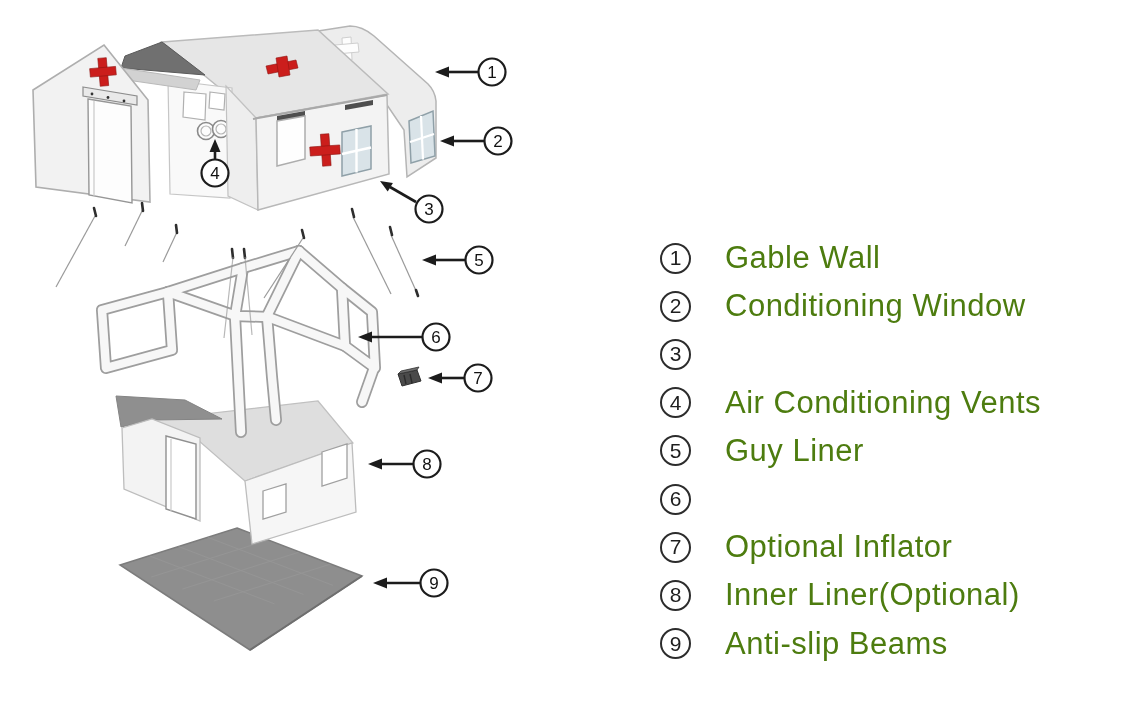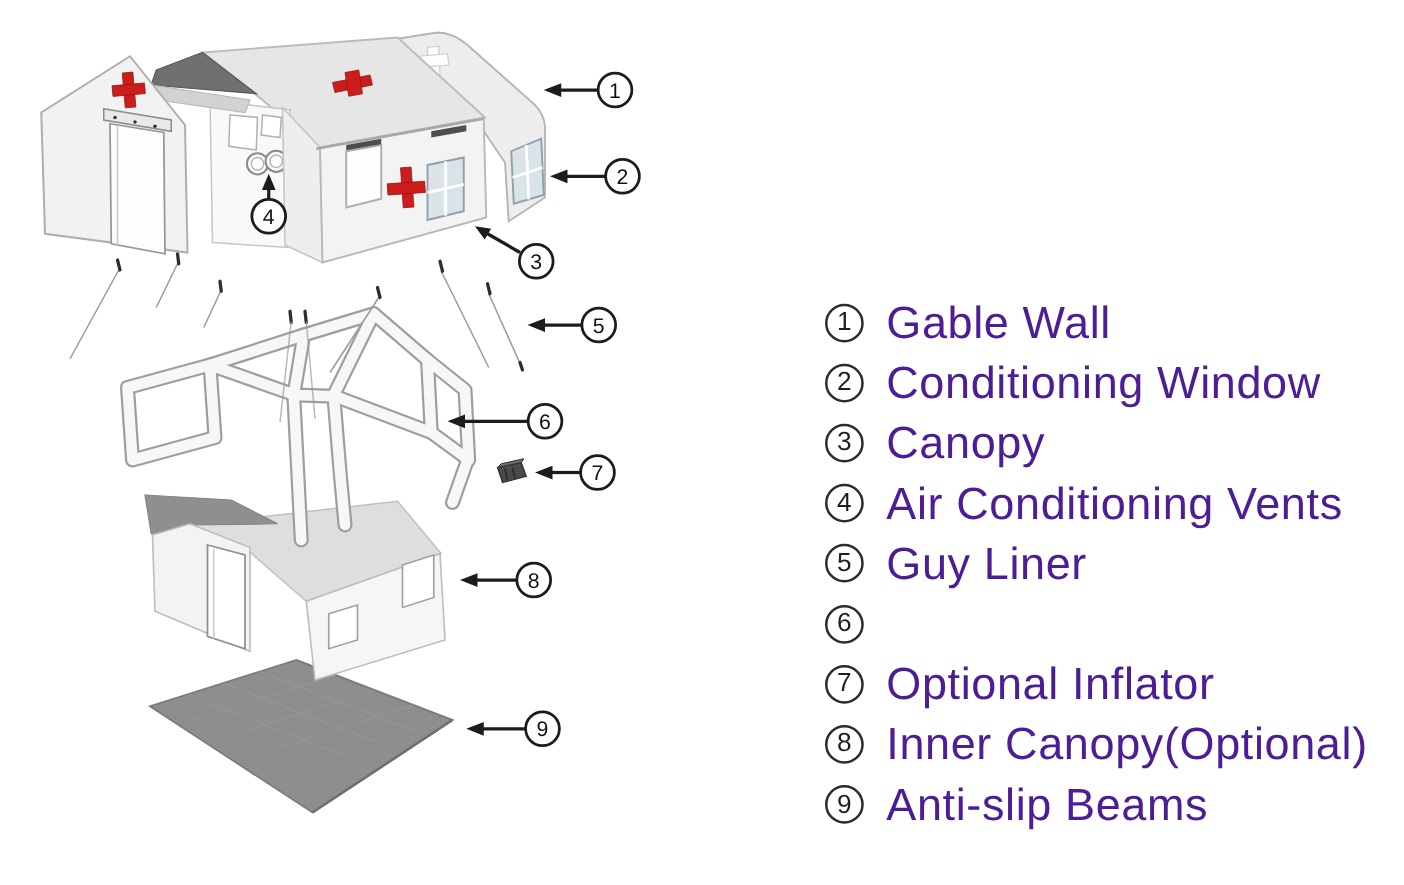--- a/index.html
+++ b/index.html
@@ -5,21 +5,21 @@
   html,body{margin:0;padding:0;background:#ffffff;}
   #stage{position:relative;width:1123px;height:708px;background:#ffffff;overflow:hidden;
          font-family:"Liberation Sans", sans-serif;}
   #diagram-svg{position:absolute;left:0;top:0;}
   
   #legend{position:absolute;left:660px;top:234px;width:430px;}
   .legend-row{display:flex;align-items:center;height:48.2px;}
   .legend-badge{flex:0 0 auto;width:31px;height:31px;border:2px solid #2c2c2c;border-radius:50%;
                 display:flex;align-items:center;justify-content:center;
                 font-size:21px;color:#1e1e1e;box-sizing:border-box;}
-  .legend-label{margin-left:18px;font-size:36px;color:#4c1d95;letter-spacing:.5px;white-space:nowrap;}
+  .legend-label{margin-left:34px;font-size:31px;color:#4d7c0f;letter-spacing:.5px;white-space:nowrap;}
   
   .ln{stroke:#1c1c1c;stroke-width:2.6;fill:none;}
   .ah{fill:#1c1c1c;stroke:none;}
   .co{fill:#ffffff;stroke:#1c1c1c;stroke-width:2.2;}
   .cn{font-family:"Liberation Sans",sans-serif;font-size:17px;fill:#111;text-anchor:middle;}
   .wire{stroke:#9a9a9a;stroke-width:1.2;fill:none;}
   .stake{stroke:#2e2e2e;stroke-width:2.6;fill:none;stroke-linecap:round;}
   .tube-o{stroke:#9e9e9e;stroke-width:12;fill:none;stroke-linecap:round;stroke-linejoin:round;}
   .tube-i{stroke:#f7f7f7;stroke-width:8.5;fill:none;stroke-linecap:round;stroke-linejoin:round;}
   .cross{fill:#cb1e1c;stroke:#8e1410;stroke-width:.6;}
@@ -236,40 +236,39 @@
     <div class="legend-row">
       <span class="legend-badge">1</span>
       <span class="legend-label">Gable Wall</span>
     </div>
     <div class="legend-row">
       <span class="legend-badge">2</span>
       <span class="legend-label">Conditioning Window</span>
     </div>
     <div class="legend-row">
       <span class="legend-badge">3</span>
-      <span class="legend-label">Canopy</span>
     </div>
     <div class="legend-row">
       <span class="legend-badge">4</span>
       <span class="legend-label">Air Conditioning Vents</span>
     </div>
     <div class="legend-row">
       <span class="legend-badge">5</span>
       <span class="legend-label">Guy Liner</span>
     </div>
     <div class="legend-row">
       <span class="legend-badge">6</span>
     </div>
     <div class="legend-row">
       <span class="legend-badge">7</span>
       <span class="legend-label">Optional Inflator</span>
     </div>
     <div class="legend-row">
       <span class="legend-badge">8</span>
-      <span class="legend-label">Inner Canopy(Optional)</span>
+      <span class="legend-label">Inner Liner(Optional)</span>
     </div>
     <div class="legend-row">
       <span class="legend-badge">9</span>
       <span class="legend-label">Anti-slip Beams</span>
     </div>
   </div>
 
 </div>
 
 </body></html>

